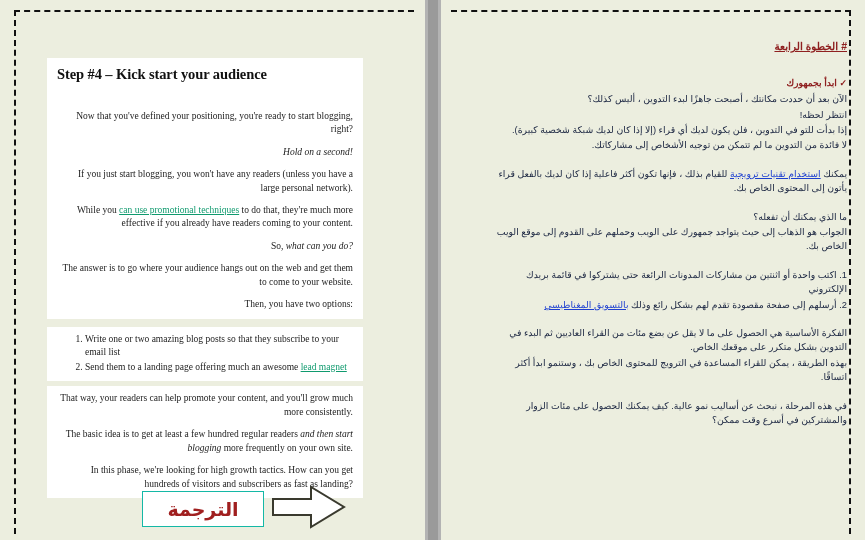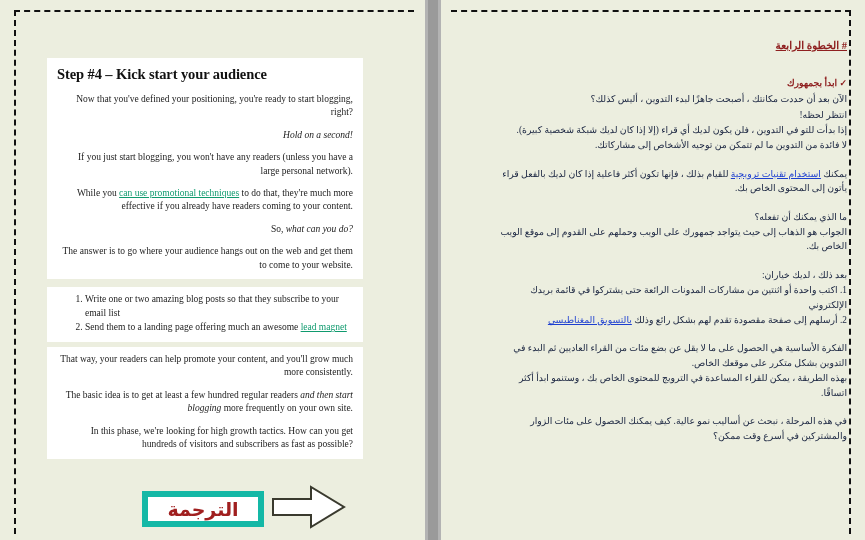--- a/index.html
+++ b/index.html
@@ -64,21 +64,21 @@
     color: #1b1b1b;
     padding: 6px 10px 7px 10px;
     font-size: 9.5px;
     line-height: 1.42;
     box-sizing: border-box;
   }
   .en-block.tight { padding-top: 2px; padding-bottom: 3px; }
   .en-gap { height: 8px; }
   .en-gap.sm { height: 5px; }
   h1.en-title {
-    margin: 0 0 8px 0;
+    margin: 0 0 25px 0;
     font-size: 14.5px;
     font-weight: bold;
     letter-spacing: -0.1px;
     color: #111111;
     font-family: "Liberation Serif", serif;
   }
   .en-p { margin: 0 0 9px 0; text-align: right; }
   .en-p:last-child { margin-bottom: 0; }
   .en-em { font-style: italic; }
   .en-link {
@@ -98,42 +98,42 @@
     left: 142px;
     top: 484px;
     display: flex;
     align-items: center;
     z-index: 3;
   }
   .translate-btn {
     width: 122px;
     height: 36px;
     background: #ffffff;
-    border: 6px solid #14b8a6;
+    border: 1px solid #14b8a6;
     display: flex;
     align-items: center;
     justify-content: center;
     color: #a01f1f;
     font-size: 19px;
     font-weight: bold;
     font-family: "DejaVu Sans", sans-serif;
     direction: rtl;
     box-sizing: border-box;
   }
   .arrow-icon { margin-left: 7px; display:block; }
 
   
   .ar-wrap {
     position: absolute;
     right: 18px;
     top: 38px;
     width: 356px;
     direction: rtl;
     text-align: right;
-    font-family: Liberation Serif, serif;
+    font-family: Liberation Sans, sans-serif;
     color: #18233f;
     font-size: 9.3px;
     line-height: 1.55;
     z-index: 2;
   }
   .ar-head {
     color: #8f2020;
     font-weight: bold;
     font-size: 10.5px;
     text-decoration: underline;
@@ -166,41 +166,42 @@
         <p class="en-p">Now that you've defined your positioning, you're ready to start blogging, right?</p>
         <p class="en-p en-em">Hold on a second!</p>
         <p class="en-p">If you just start blogging, you won't have any readers (unless you have a large personal network).</p>
         <p class="en-p">
           <span>While you </span><a class="en-link" href="#">can use promotional techniques</a><span> to do that, they're much more effective if you already have readers coming to your content.</span>
         </p>
         <p class="en-p">
           <span>So, </span><span class="en-em">what can you do?</span>
         </p>
         <p class="en-p">The answer is to go where your audience hangs out on the web and get them to come to your website.</p>
+        <p class="en-p">Then, you have two options:</p>
       </div>
 
       <div class="en-gap"></div>
 
       <div class="en-block tight">
         <ol class="en-list">
           <li>Write one or two amazing blog posts so that they subscribe to your email list</li>
           <li>
             <span>Send them to a landing page offering much an awesome </span><a class="en-link" href="#">lead magnet</a>
           </li>
         </ol>
       </div>
 
       <div class="en-gap sm"></div>
 
       <div class="en-block">
         <p class="en-p">That way, your readers can help promote your content, and you'll grow much more consistently.</p>
         <p class="en-p">
           <span>The basic idea is to get at least a few hundred regular readers </span><span class="en-em">and then start blogging</span><span> more frequently on your own site.</span>
         </p>
-        <p class="en-p">In this phase, we're looking for high growth tactics. How can you get hundreds of visitors and subscribers as fast as possible?</p>
+        <p class="en-p">In this phase, we're looking for high growth tactics. How can you get hundreds of visitors and subscribers as fast as landing?</p>
       </div>
     </div>
 
     <div class="translate-row">
       <div class="translate-btn">الترجمة</div>
       <span class="arrow-icon">
         <svg width="76" height="46" viewBox="0 0 76 46" aria-hidden="true">
           <polygon points="2,15 40,15 40,3 73,23 40,43 40,31 2,31" fill="#ffffff" stroke="#3a3a2e" stroke-width="2" stroke-linejoin="miter"></polygon>
         </svg>
       </span>
@@ -230,21 +231,20 @@
         <span>يمكنك </span><a class="ar-link" href="#">استخدام تقنيات ترويجية</a><span> للقيام بذلك ، فإنها تكون أكثر فاعلية إذا كان لديك بالفعل قراء يأتون إلى المحتوى الخاص بك.</span>
       </p>
 
       <div class="ar-sp"></div>
 
       <p class="ar-p">ما الذي يمكنك أن تفعله؟</p>
       <p class="ar-p">الجواب هو الذهاب إلى حيث يتواجد جمهورك على الويب وحملهم على القدوم إلى موقع الويب الخاص بك.</p>
 
       <div class="ar-sp"></div>
 
-      <p class="ar-p">بعد ذلك ، لديك خياران:</p>
       <p class="ar-num">1. اكتب واحدة أو اثنتين من مشاركات المدونات الرائعة حتى يشتركوا في قائمة بريدك الإلكتروني</p>
       <p class="ar-num">
         <span>2. أرسلهم إلى صفحة مقصودة تقدم لهم بشكل رائع وذلك </span><a class="ar-link" href="#">بالتسويق المغناطيسي</a>
       </p>
 
       <div class="ar-sp"></div>
 
       <p class="ar-p">الفكرة الأساسية هي الحصول على ما لا يقل عن بضع مئات من القراء العاديين ثم البدء في التدوين بشكل متكرر على موقعك الخاص.</p>
       <p class="ar-p">بهذه الطريقة ، يمكن للقراء المساعدة في الترويج للمحتوى الخاص بك ، وستنمو ابدأ أكثر اتساقًا.</p>
 

